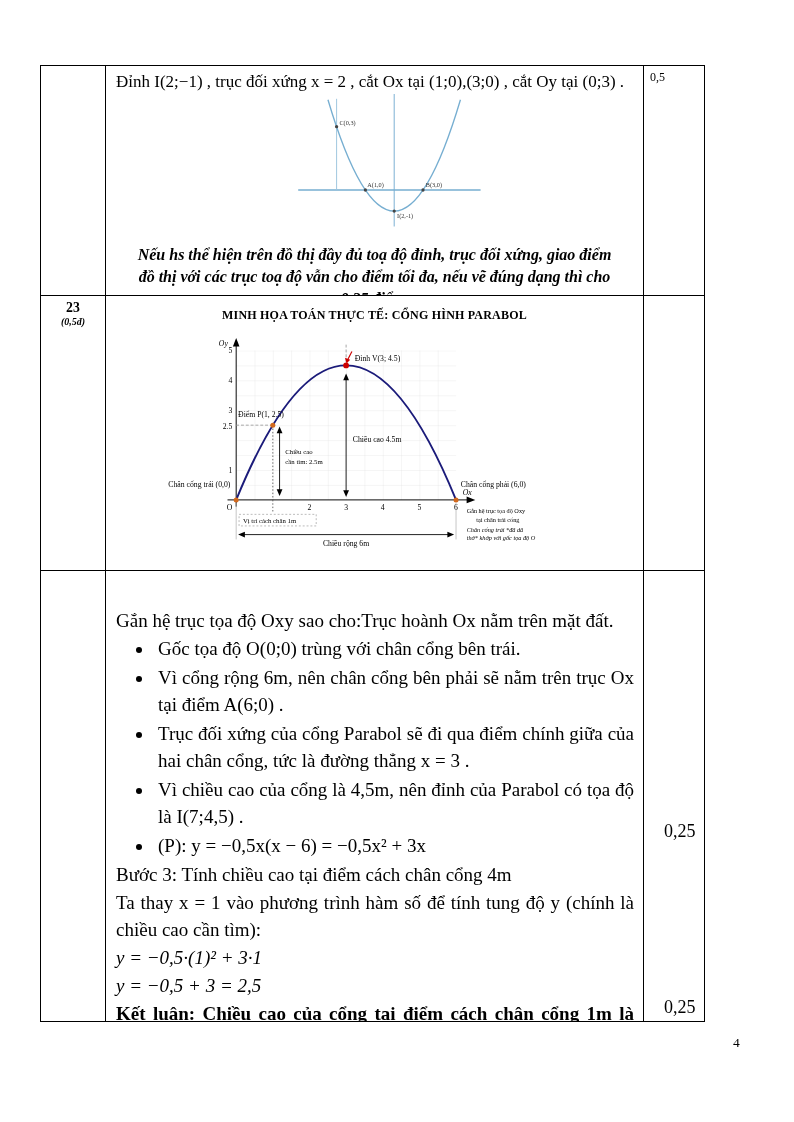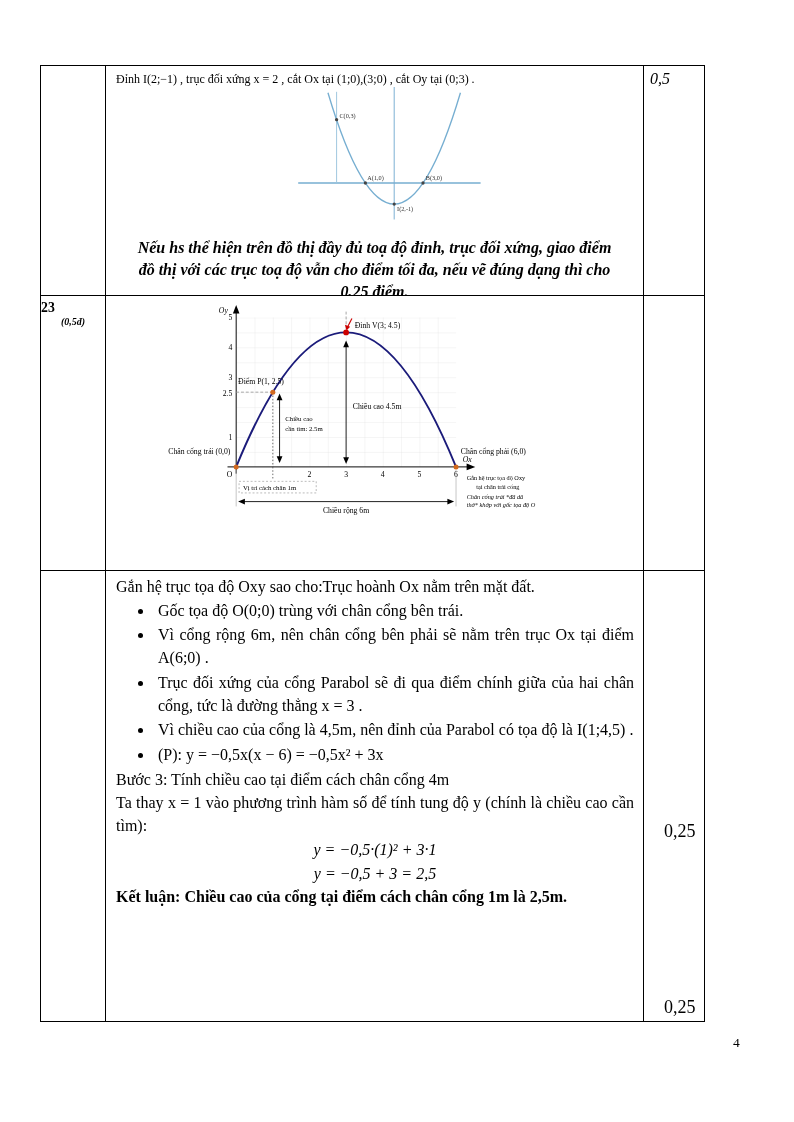--- a/index.html
+++ b/index.html
@@ -2,34 +2,34 @@
 <html><head>
 <meta charset="utf-8">
 <style>
   html,body{margin:0;padding:0;background:#ffffff;}
   body{width:794px;height:1122px;position:relative;font-family:"Liberation Serif",serif;color:#000;}
   .doc-table{position:absolute;left:40px;top:65px;width:663px;border:1px solid #000;
     display:grid;grid-template-columns:65px 538px 60px;grid-template-rows:230px 275px 450px;box-sizing:content-box;}
   .cell{border-right:1px solid #000;border-bottom:1px solid #000;box-sizing:border-box;overflow:hidden;position:relative;}
   .cell.no-r{border-right:none;}
   .cell.no-b{border-bottom:none;}
-  .intro-line{font-size:12px;padding:5px 8px 0 10px;line-height:1.35;}
+  .intro-line{font-size:17px;padding:5px 8px 0 10px;line-height:1.35;}
   .graph1-wrap{text-align:center;margin-top:0px;}
   .note{font-weight:bold;font-style:italic;font-size:16px;text-align:center;padding:2px 26px 0 26px;line-height:1.38;}
-  .qnum{font-weight:bold;font-size:13.8px;text-align:left;padding-top:4px;}
+  .qnum{font-weight:bold;font-size:13.8px;text-align:center;padding-top:4px;}
   .qpts{font-style:italic;font-weight:bold;font-size:10px;text-align:center;}
   .fig-title{font-weight:bold;font-size:12px;text-align:center;margin-top:12px;letter-spacing:0.2px;}
-  .fig-wrap{text-align:center;margin-top:2px;}
-  .score{font-size:16px;padding:4px 0 0 6px;font-style:italic;}
+  .fig-wrap{text-align:center;margin-top:8px;}
+  .score{font-size:12px;padding:4px 0 0 6px;}
   .score-abs{position:absolute;left:20px;font-size:18px;}
-  .sol{font-size:16px;padding:5px 9px 0 10px;line-height:1.42;text-align:justify;}
+  .sol{font-size:19px;padding:5px 9px 0 10px;line-height:1.42;text-align:justify;margin-top:32px;}
   .sol p{margin:0 0 1px 0;}
   .sol ul{margin:1px 0 1px 38px;padding:0;}
   .sol li{margin:0 0 2px 0;padding-left:4px;}
-  .eq{font-style:italic;text-align:center;}
+  .eq{font-style:italic;text-align:left;}
   .bold{font-weight:bold;}
   .pageno{position:absolute;left:733px;top:1035px;font-size:13.5px;}
   svg text{font-family:"Liberation Serif",serif;}
   .t8{font-size:8px;} .t7{font-size:7px;} .t65{font-size:6.5px;} .ti{font-style:italic;}
 </style>
 </head>
 <body>
 
 <div class="doc-table">
 
@@ -65,20 +65,21 @@
   <div class="cell no-r">
     <div class="score">0,5</div>
   </div>
 
   <div class="cell">
     <div class="qnum">23</div>
     <div class="qpts">(0,5đ)</div>
   </div>
 
   <div class="cell">
+    <div class="fig-title">MINH HỌA TOÁN THỰC TẾ: CỔNG HÌNH PARABOL</div>
     <div class="fig-wrap">
       <svg width="540" height="224" viewBox="0 0 560 232">
         <defs>
           <pattern id="grid" width="19" height="15.5" patternUnits="userSpaceOnUse" patternTransform="translate(135,20)">
             <path d="M19 0 H0 V15.5" fill="none" stroke="#dcdcdc" stroke-width="0.6"></path>
           </pattern>
         </defs>
         <rect x="135" y="20" width="228" height="155" fill="url(#grid)"></rect>
 
         <g stroke="#000" stroke-width="1">
@@ -168,21 +169,21 @@
 
   <div class="cell no-b"></div>
 
   <div class="cell no-b">
     <div class="sol">
       <p>Gắn hệ trục tọa độ Oxy sao cho:Trục hoành Ox nằm trên mặt đất.</p>
       <ul>
         <li>Gốc tọa độ O(0;0) trùng với chân cổng bên trái.</li>
         <li>Vì cổng rộng 6m, nên chân cổng bên phải sẽ nằm trên trục Ox tại điểm A(6;0) .</li>
         <li>Trục đối xứng của cổng Parabol sẽ đi qua điểm chính giữa của hai chân cổng, tức là đường thẳng x = 3 .</li>
-        <li>Vì chiều cao của cổng là 4,5m, nên đỉnh của Parabol có tọa độ là I(1;4,5) .</li>
+        <li>Vì chiều cao của cổng là 4,5m, nên đỉnh của Parabol có tọa độ là I(7;4,5) .</li>
         <li>(P):  y = −0,5x(x − 6) = −0,5x² + 3x</li>
       </ul>
       <p>Bước 3: Tính chiều cao tại điểm cách chân cổng 4m</p>
       <p>Ta thay x = 1 vào phương trình hàm số để tính tung độ y (chính là chiều cao cần tìm):</p>
       <p class="eq">y = −0,5·(1)² + 3·1</p>
       <p class="eq">y = −0,5 + 3 = 2,5</p>
       <p class="bold">Kết luận: Chiều cao của cổng tại điểm cách chân cổng 1m là 2,5m.</p>
     </div>
   </div>
 

